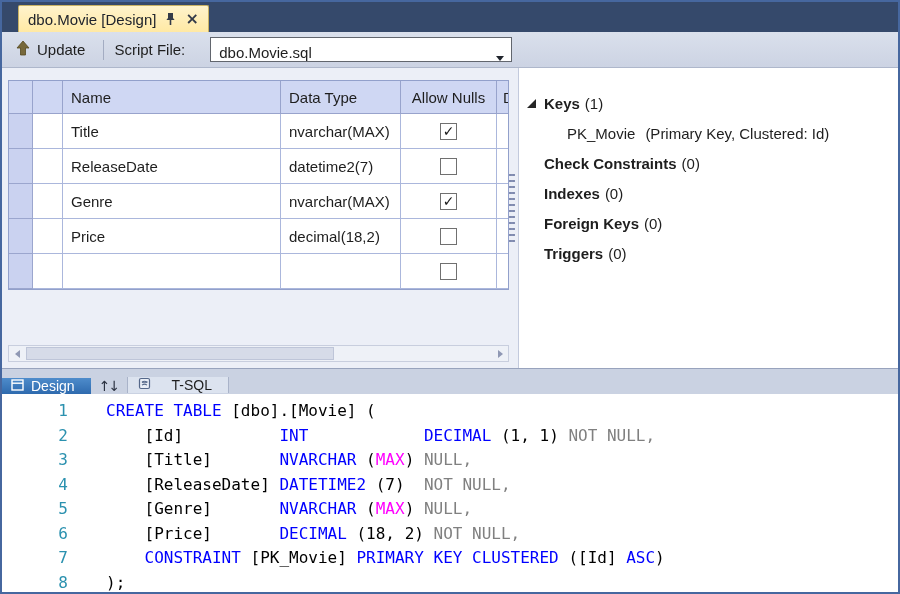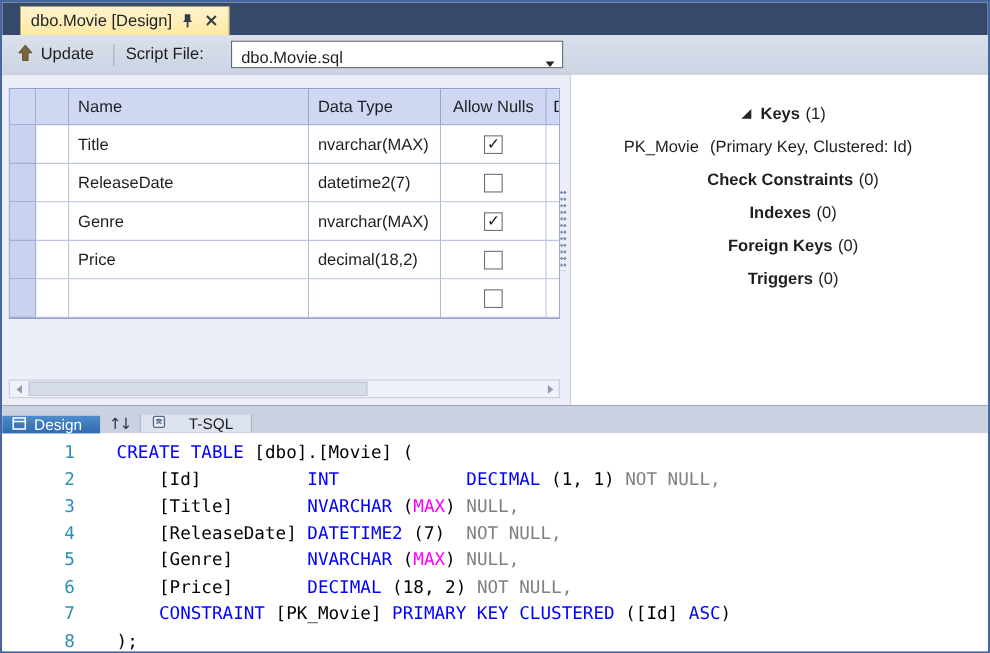--- a/index.html
+++ b/index.html
@@ -78,21 +78,21 @@
     position:absolute; left:6px; top:277px; width:501px; height:17px;
     background:#EEF1F7; border:1px solid #C8CEDE; display:flex; align-items:center;
   }
   .sb-arrow{ width:16px; height:100%; display:flex; align-items:center; justify-content:center; }
   .tri-left{ width:0;height:0;border-top:4.5px solid transparent;border-bottom:4.5px solid transparent;border-right:5.5px solid #8F98B4; }
   .tri-right{ width:0;height:0;border-top:4.5px solid transparent;border-bottom:4.5px solid transparent;border-left:5.5px solid #8F98B4; }
   .sb-track{ flex:1; height:100%; position:relative; }
   .sb-thumb{ position:absolute; left:1px; top:1px; height:13px; width:66%; background:#D6DBE8; border:1px solid #BEC5D8; }
 
   
-  .tree-row{ display:flex; align-items:center; height:30px;justify-content:center; }
+  .tree-row{ display:flex; align-items:center; height:30px; }
   .tree-arrow-box{ width:17px; display:flex; justify-content:flex-start; }
   .tree-arrow{ width:0; height:0; border-left:9px solid transparent; border-bottom:9px solid #262626; }
   .tree-label{ font-weight:bold; }
   .tree-count{ margin-left:5px; }
   .tree-child{ padding-left:40px; height:30px; display:flex; align-items:center; }
   .tree-child .detail{ margin-left:10px; }
 
   
   .view-tabs{ height:26px; background:#CAD2E2; border-top:1px solid #98A3BD; display:flex; align-items:flex-end; font-size:14px; }
   .tab-design{

